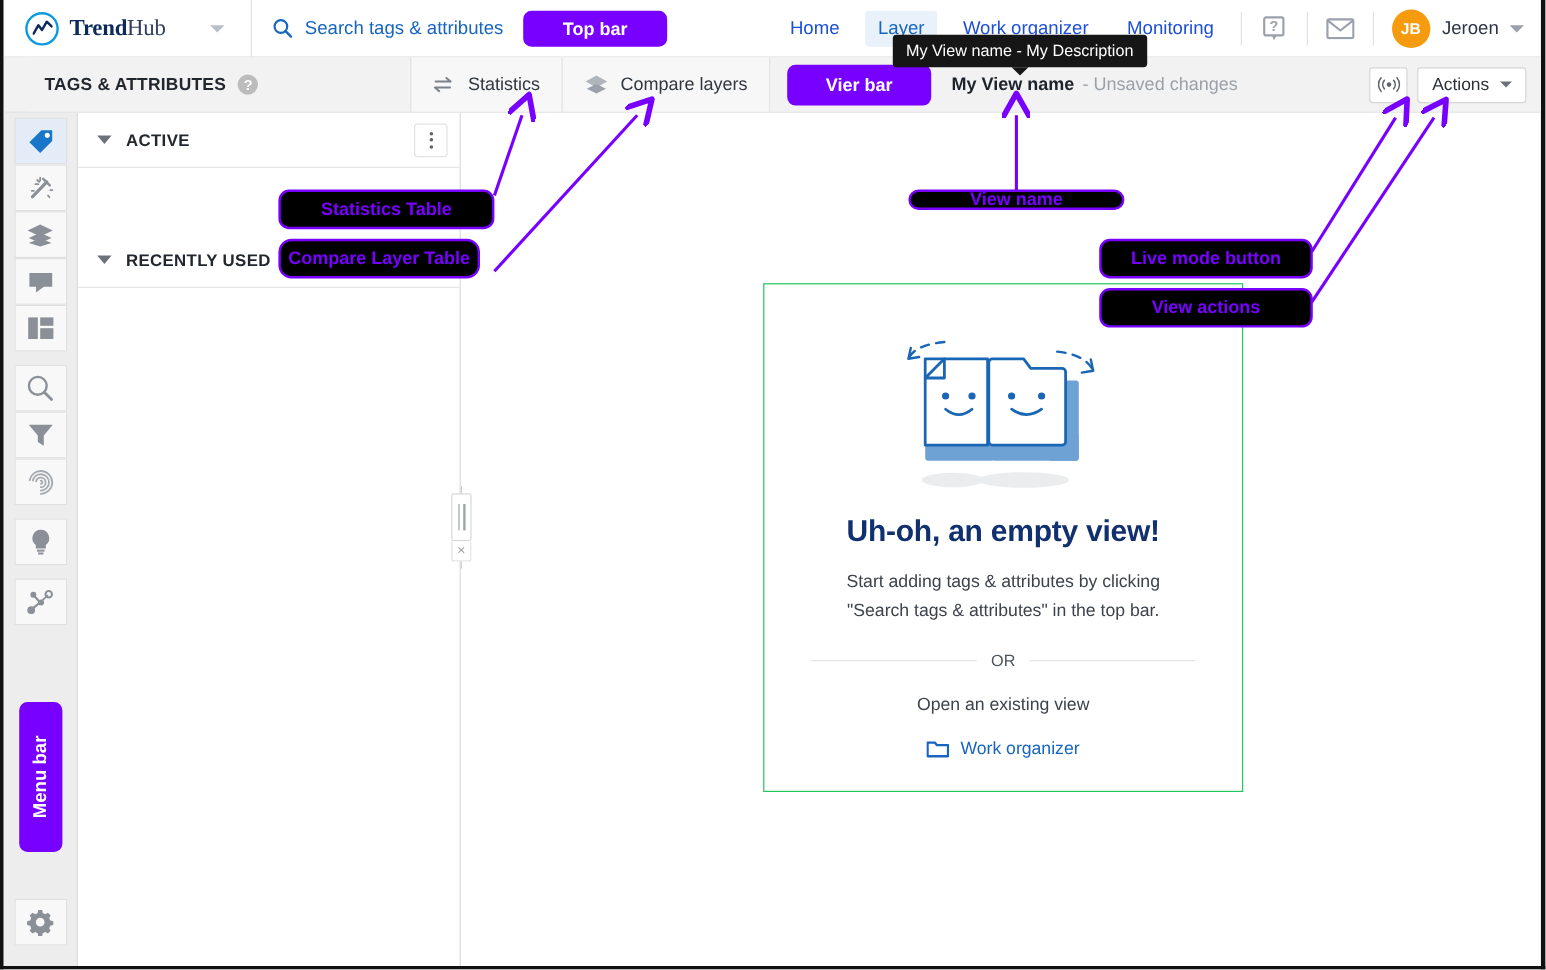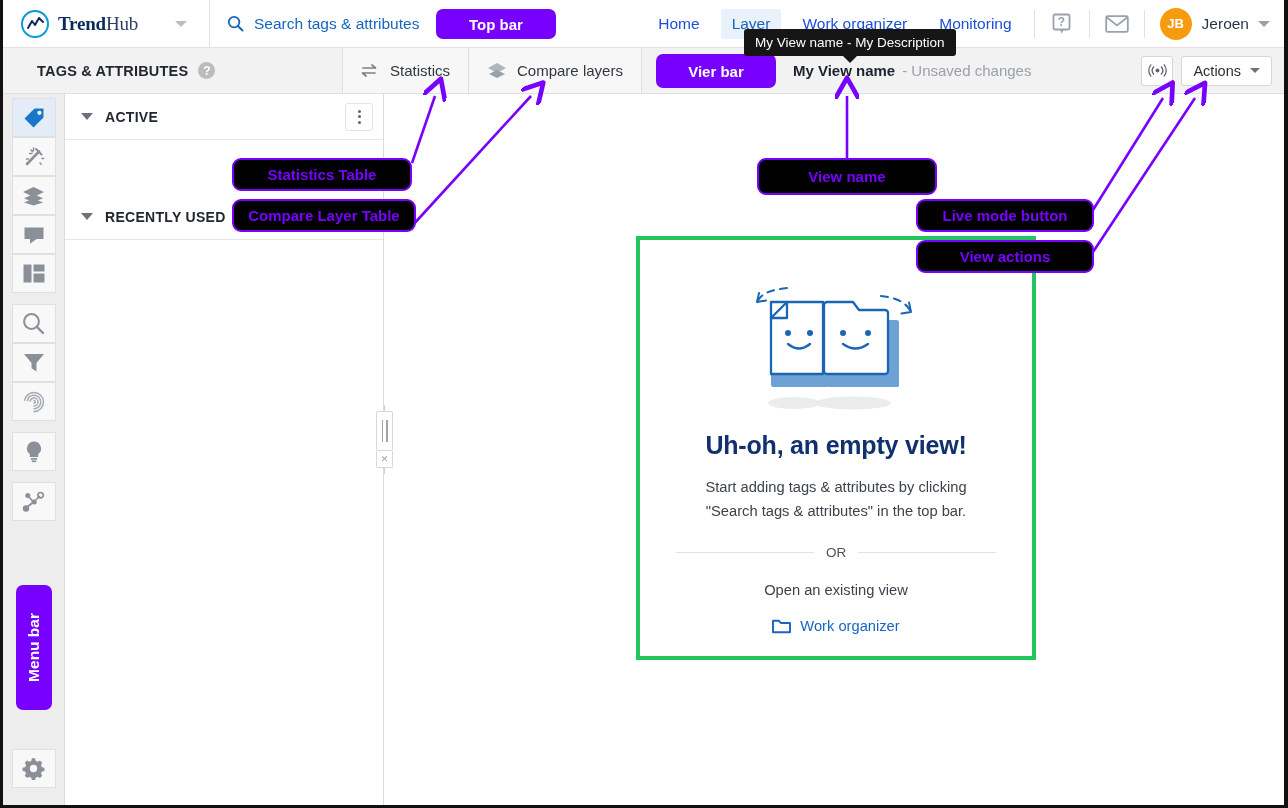--- a/index.html
+++ b/index.html
@@ -232,21 +232,21 @@
   }
 
   
   .main {
     position: absolute; left: 382px; top: 94px;
     width: 899px; height: 714px; background: #fff;
   }
   .empty-card {
     position: absolute; left: 251px; top: 142px;
     width: 400px; height: 424px;
-    background: #fff; border: 4px solid #22c55e;
+    background: #fff; border: 1px solid #22c55e;
     display: flex; flex-direction: column; align-items: center;
   }
   .illus { margin-top: 32px; }
   .empty-title {
     font-size: 25px; font-weight: 700; color: #11306e;
     margin-top: 10px; letter-spacing: -0.2px;
   }
   .empty-sub {
     margin-top: 15px; width: 310px; text-align: center;
     font-size: 14.7px; color: #3d434c; line-height: 24px;
@@ -581,29 +581,29 @@
   </svg>
 
   <div class="anno filled" style="left:433px; top:9px; width:120px; height:30px;">
     <span>Top bar</span>
   </div>
 
   <div class="anno" style="left:229px; top:158px; width:180px; height:33px;">
     <span>Statistics Table</span>
   </div>
 
-  <div class="anno" style="left:229px; top:199px; width:184px; height:33px;">
+  <div class="anno" style="left:229px; top:199px; width:168px; height:33px;border-radius:11px;">
     <span>Compare Layer Table</span>
   </div>
 
   <div class="anno filled" style="left:653px; top:54px; width:120px; height:34px;">
     <span>Vier bar</span>
   </div>
 
-  <div class="anno" style="left:754px; top:158px; width:180px; height:37px;">
+  <div class="anno" style="left:754px; top:158px; width:180px; height:17px;">
     <span>View name</span>
   </div>
 
   <div class="anno" style="left:913px; top:199px; width:178px; height:33px;">
     <span>Live mode button</span>
   </div>
 
   <div class="anno" style="left:913px; top:240px; width:178px; height:33px;">
     <span>View actions</span>
   </div>

